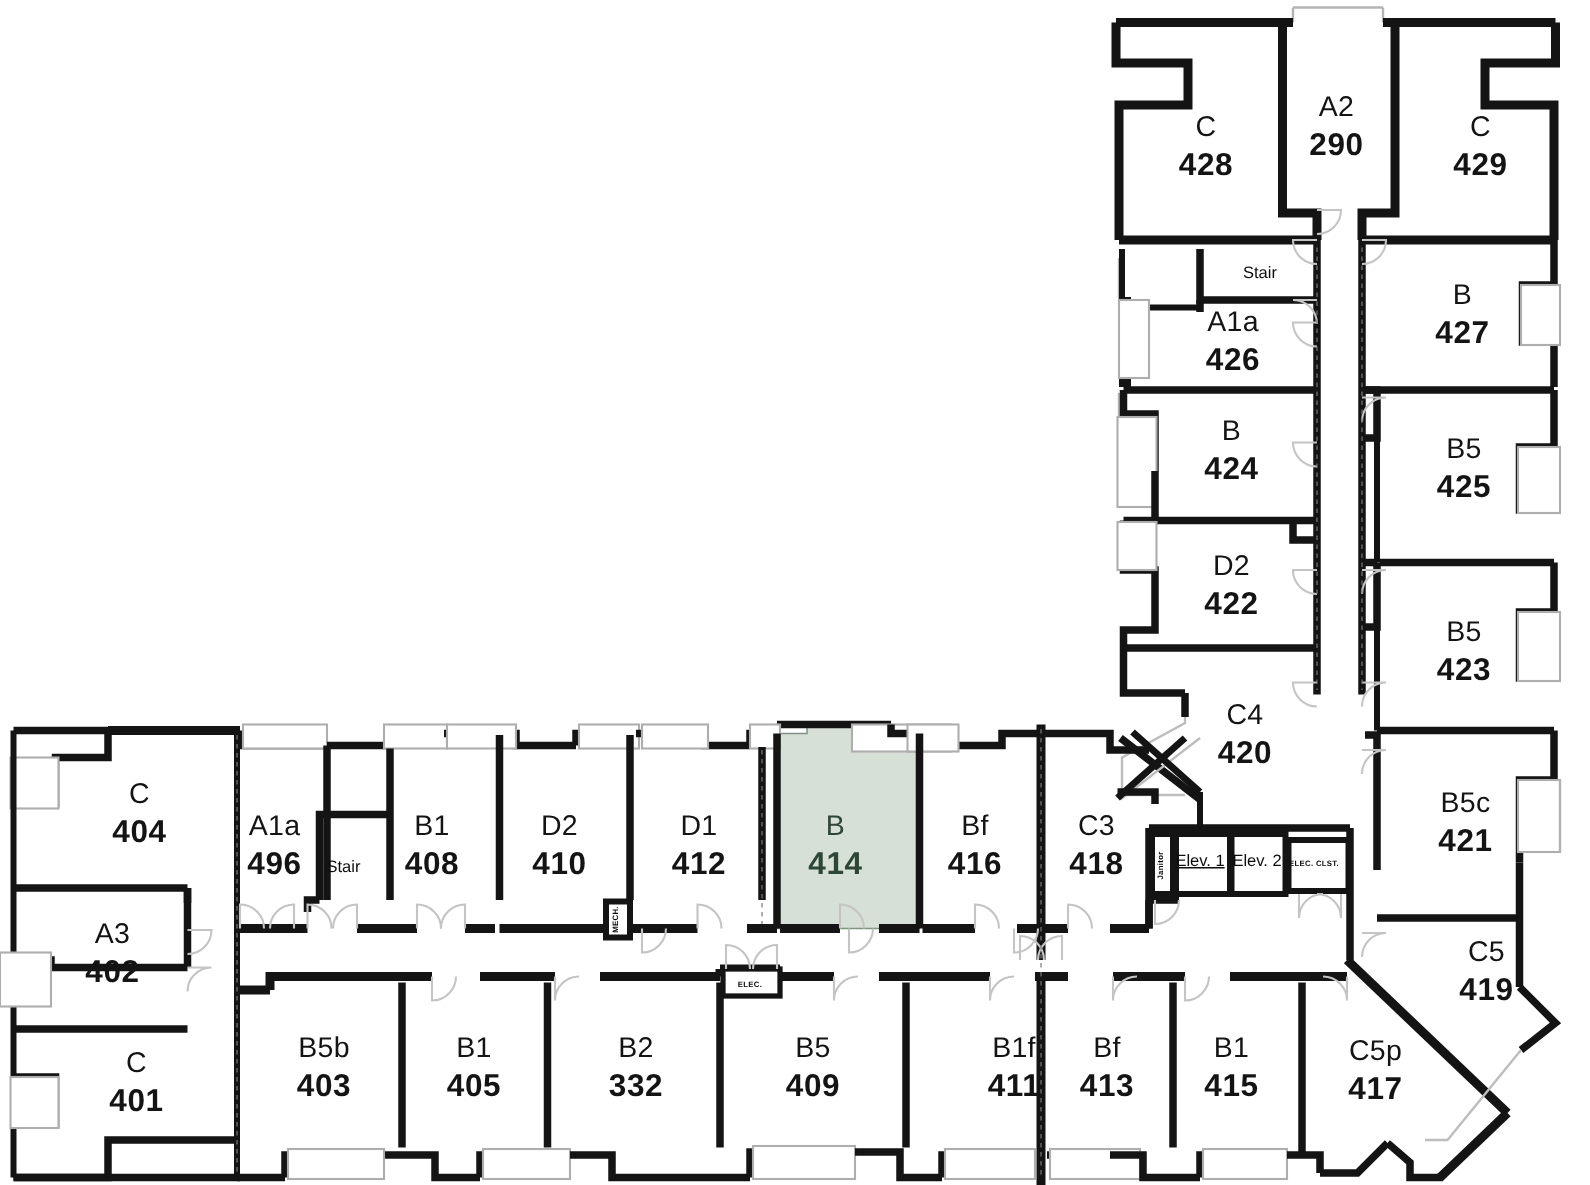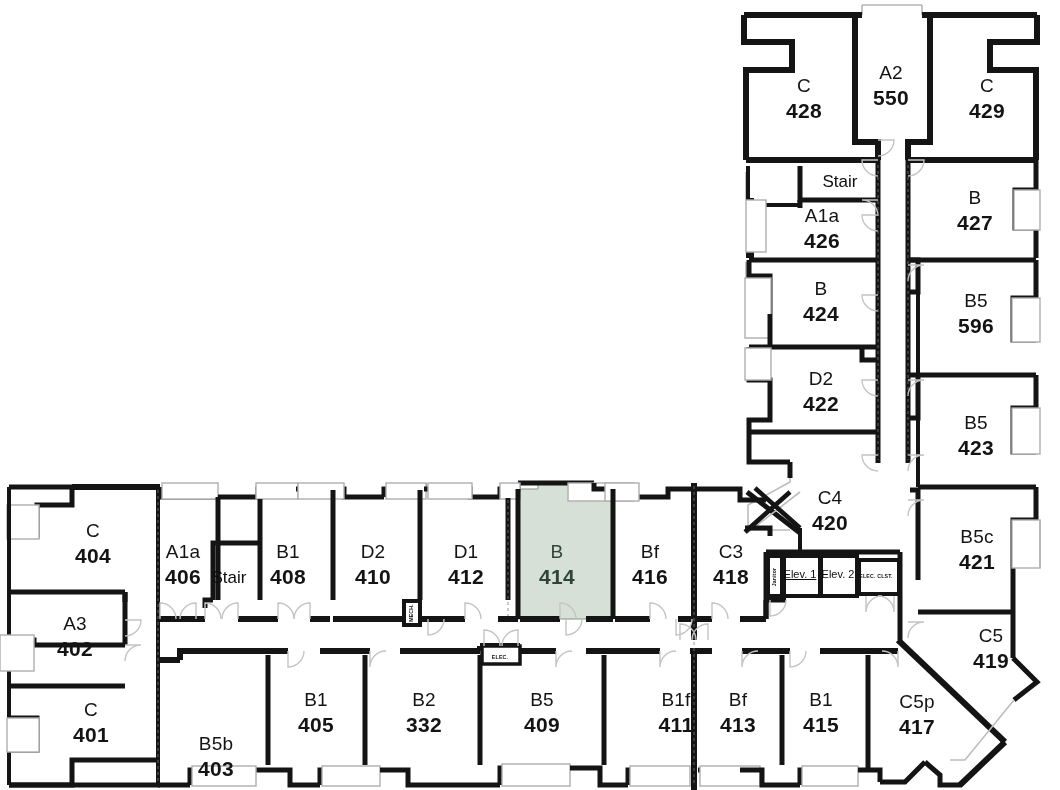--- a/index.html
+++ b/index.html
@@ -52,21 +52,21 @@
     color: #2e4636;
   }
   
   .svc-label {
     position: absolute;
     color: #0d0d0d;
     white-space: nowrap;
     transform: translate(-50%, -50%);
     pointer-events: none;
   }
-  .svc-label.sz-stair { font-size: 17px; font-weight: 400; }
+  .svc-label.sz-stair { font-size: 11px; font-weight: 400; }
   .svc-label.sz-elev  { font-size: 11px; font-weight: 400; }
   .svc-label.sz-tiny  { font-size: 5.2px; font-weight: 700; letter-spacing: .2px; }
   .svc-label.vert {
     transform: translate(-50%, -50%) rotate(-90deg);
   }
 </style>
 </head>
 <body>
 
 <div id="floorplan-root">
@@ -417,35 +417,35 @@
   </svg>
 
   <div class="unit-label" style="left:91px;  top:722px;">
     <span class="u-type">C</span>
     <span class="u-num">401</span>
   </div>
   <div class="unit-label" style="left:75px;  top:636px;">
     <span class="u-type">A3</span>
     <span class="u-num">402</span>
   </div>
-  <div class="unit-label" style="left:216px; top:712px;margin-top:44px;">
+  <div class="unit-label" style="left:216px; top:712px;">
     <span class="u-type">B5b</span>
     <span class="u-num">403</span>
   </div>
   <div class="unit-label" style="left:93px;  top:543px;">
     <span class="u-type">C</span>
     <span class="u-num">404</span>
   </div>
   <div class="unit-label" style="left:316px; top:712px;">
     <span class="u-type">B1</span>
     <span class="u-num">405</span>
   </div>
   <div class="unit-label" style="left:183px; top:564px;">
     <span class="u-type">A1a</span>
-    <span class="u-num">406</span>
+    <span class="u-num">496</span>
   </div>
   <div class="unit-label" style="left:424px; top:712px;">
     <span class="u-type">B2</span>
     <span class="u-num">332</span>
   </div>
   <div class="unit-label" style="left:288px; top:564px;">
     <span class="u-type">B1</span>
     <span class="u-num">408</span>
   </div>
   <div class="unit-label" style="left:542px; top:712px;">
@@ -485,21 +485,21 @@
     <span class="u-num">417</span>
   </div>
   <div class="unit-label" style="left:731px; top:564px;">
     <span class="u-type">C3</span>
     <span class="u-num">418</span>
   </div>
   <div class="unit-label" style="left:991px; top:648px;">
     <span class="u-type">C5</span>
     <span class="u-num">419</span>
   </div>
-  <div class="unit-label" style="left:830px; top:490px;margin-top:20px;">
+  <div class="unit-label" style="left:830px; top:490px;">
     <span class="u-type">C4</span>
     <span class="u-num">420</span>
   </div>
   <div class="unit-label" style="left:977px; top:549px;">
     <span class="u-type">B5c</span>
     <span class="u-num">421</span>
   </div>
   <div class="unit-label" style="left:821px; top:391px;">
     <span class="u-type">D2</span>
     <span class="u-num">422</span>
@@ -507,41 +507,41 @@
   <div class="unit-label" style="left:976px; top:435px;">
     <span class="u-type">B5</span>
     <span class="u-num">423</span>
   </div>
   <div class="unit-label" style="left:821px; top:301px;">
     <span class="u-type">B</span>
     <span class="u-num">424</span>
   </div>
   <div class="unit-label" style="left:976px; top:313px;">
     <span class="u-type">B5</span>
-    <span class="u-num">596</span>
+    <span class="u-num">425</span>
   </div>
   <div class="unit-label" style="left:822px; top:228px;">
     <span class="u-type">A1a</span>
     <span class="u-num">426</span>
   </div>
   <div class="unit-label" style="left:975px; top:210px;">
     <span class="u-type">B</span>
     <span class="u-num">427</span>
   </div>
   <div class="unit-label" style="left:804px; top:98px;">
     <span class="u-type">C</span>
     <span class="u-num">428</span>
   </div>
   <div class="unit-label" style="left:987px; top:98px;">
     <span class="u-type">C</span>
     <span class="u-num">429</span>
   </div>
   <div class="unit-label" style="left:891px; top:85px;">
     <span class="u-type">A2</span>
-    <span class="u-num">550</span>
+    <span class="u-num">290</span>
   </div>
 
   <div class="svc-label sz-stair" style="left:840px; top:182px;">Stair</div>
   <div class="svc-label sz-stair" style="left:229px; top:578px;">Stair</div>
   <div class="svc-label sz-elev" style="left:800px; top:574px;text-decoration:underline;">Elev. 1</div>
   <div class="svc-label sz-elev" style="left:838px; top:574px;text-align:center;">Elev. 2</div>
   <div class="svc-label sz-tiny" style="left:876px; top:576px;">ELEC. CLST.</div>
   <div class="svc-label sz-tiny vert" style="left:774px; top:577px;">Janitor</div>
   <div class="svc-label sz-tiny vert" style="left:411px; top:613px;">MECH.</div>
   <div class="svc-label sz-tiny" style="left:500px; top:657px;">ELEC.</div>

